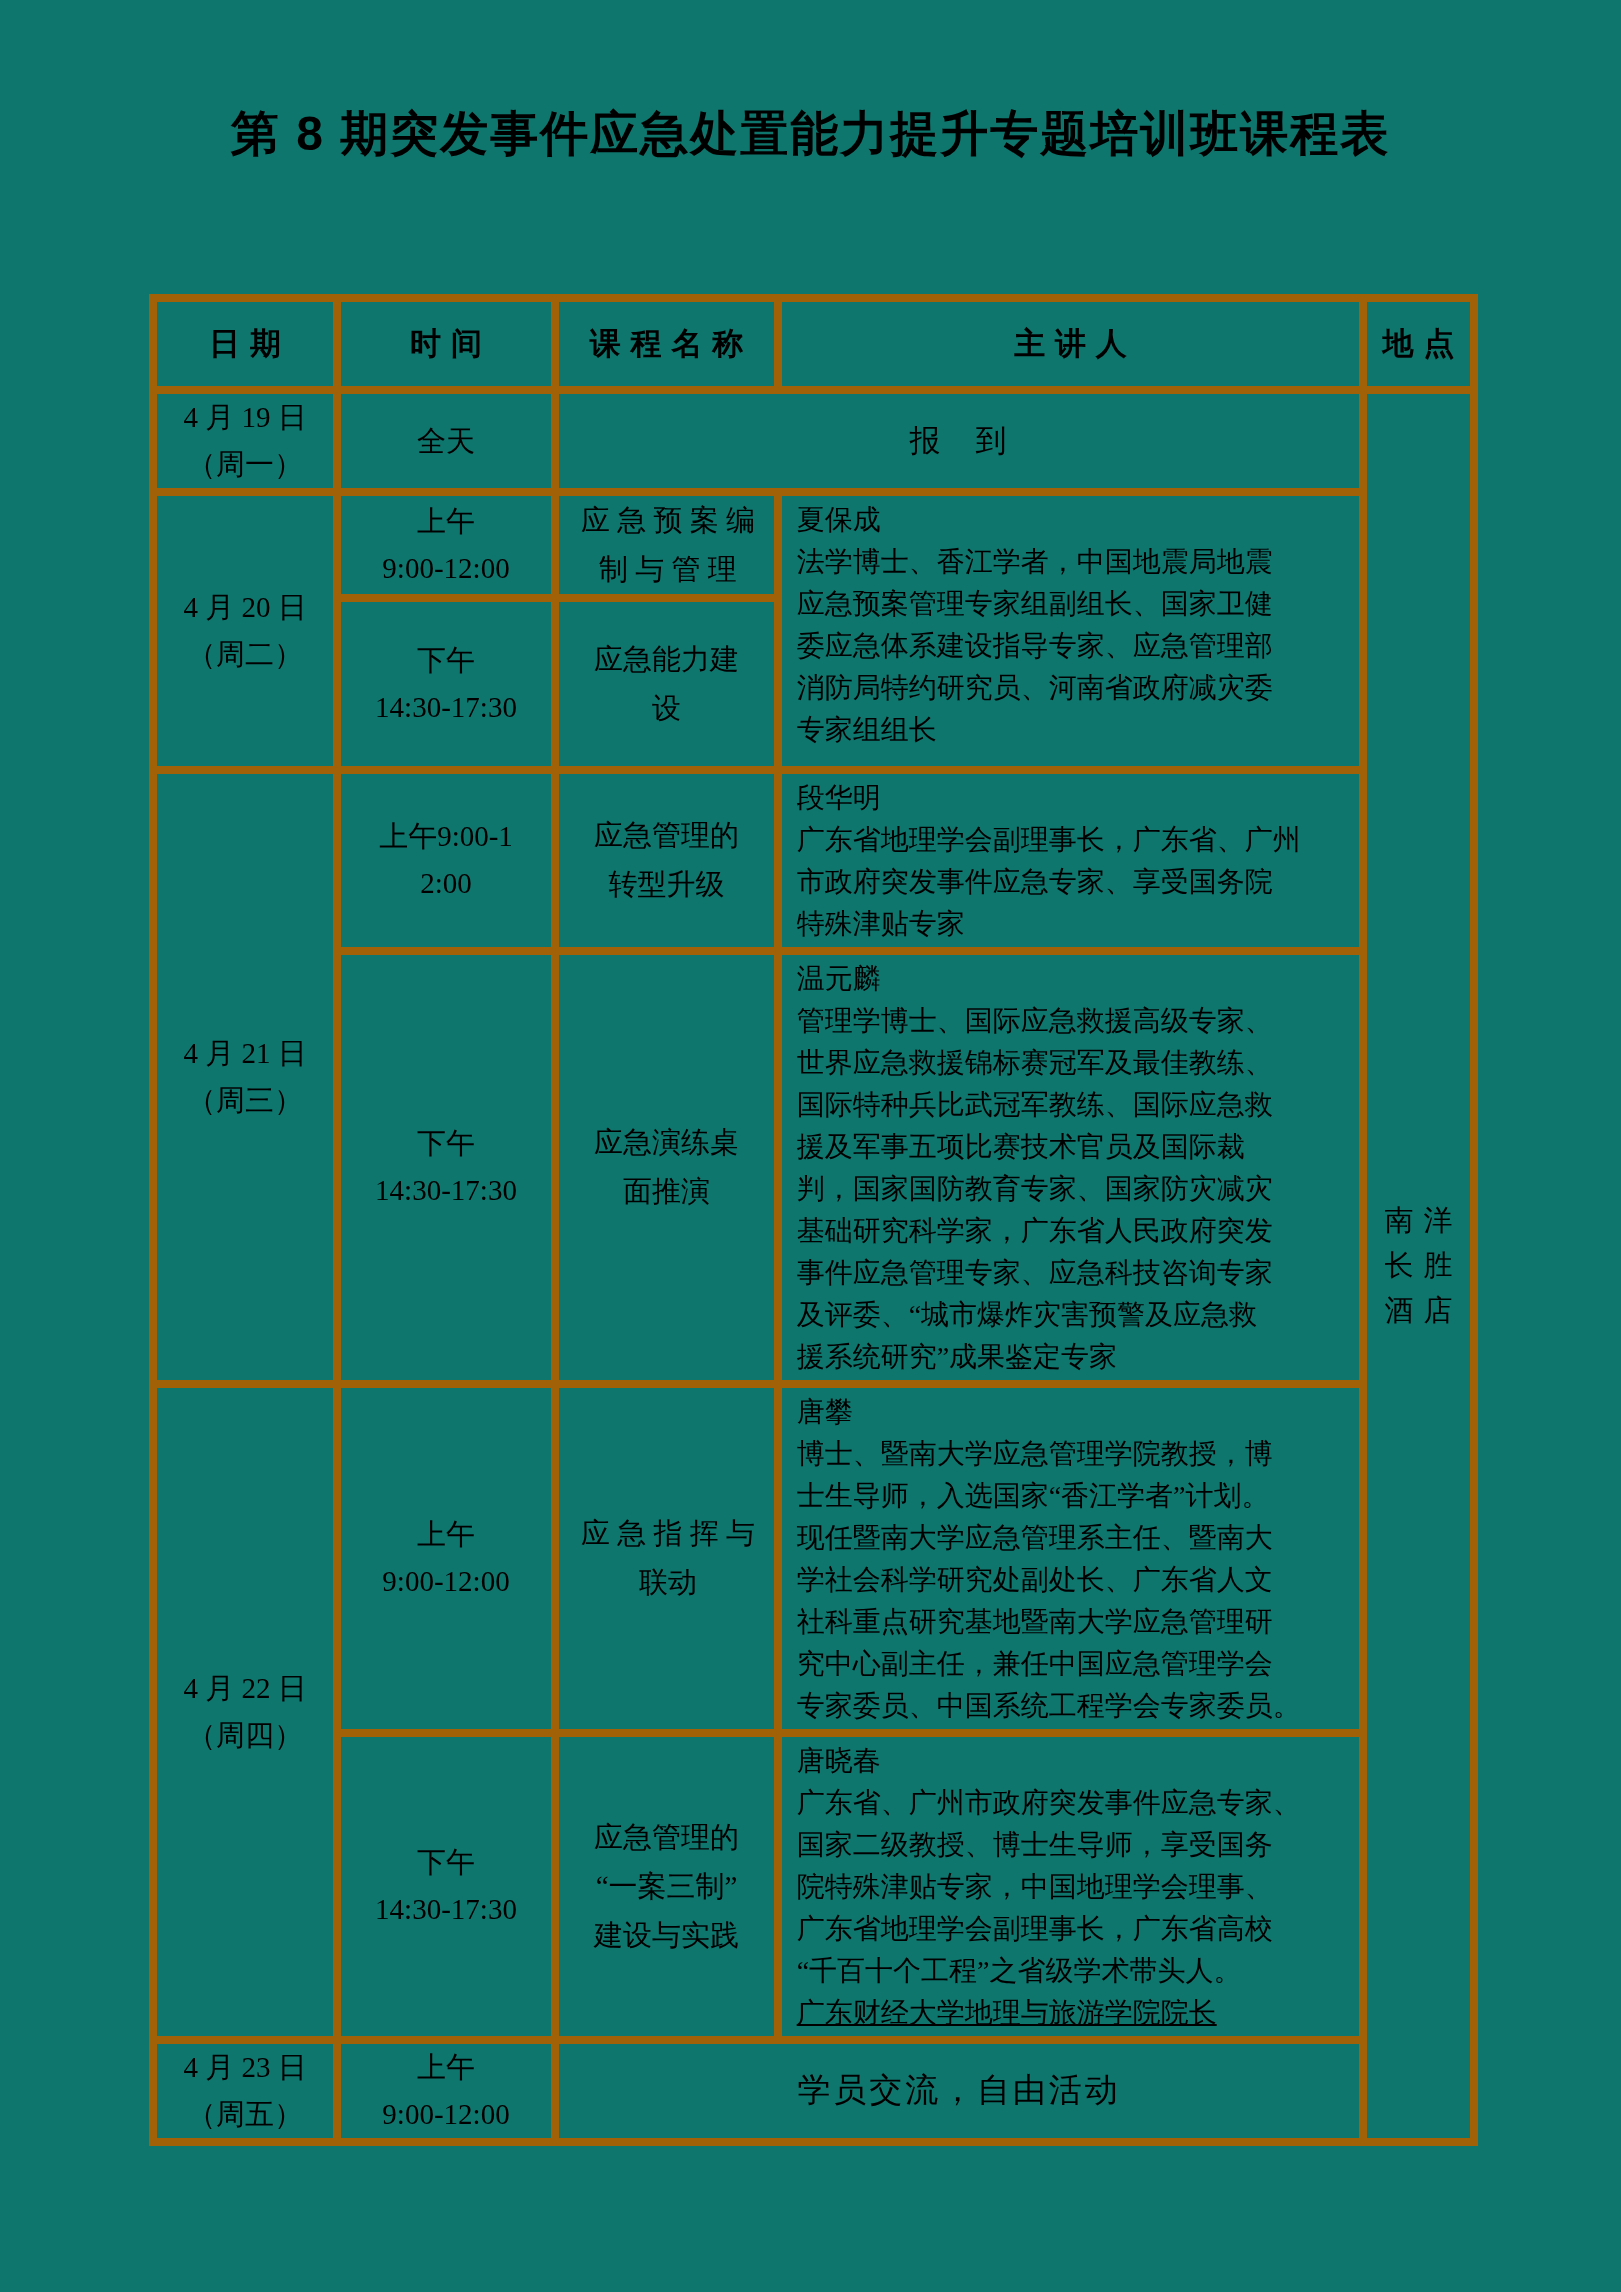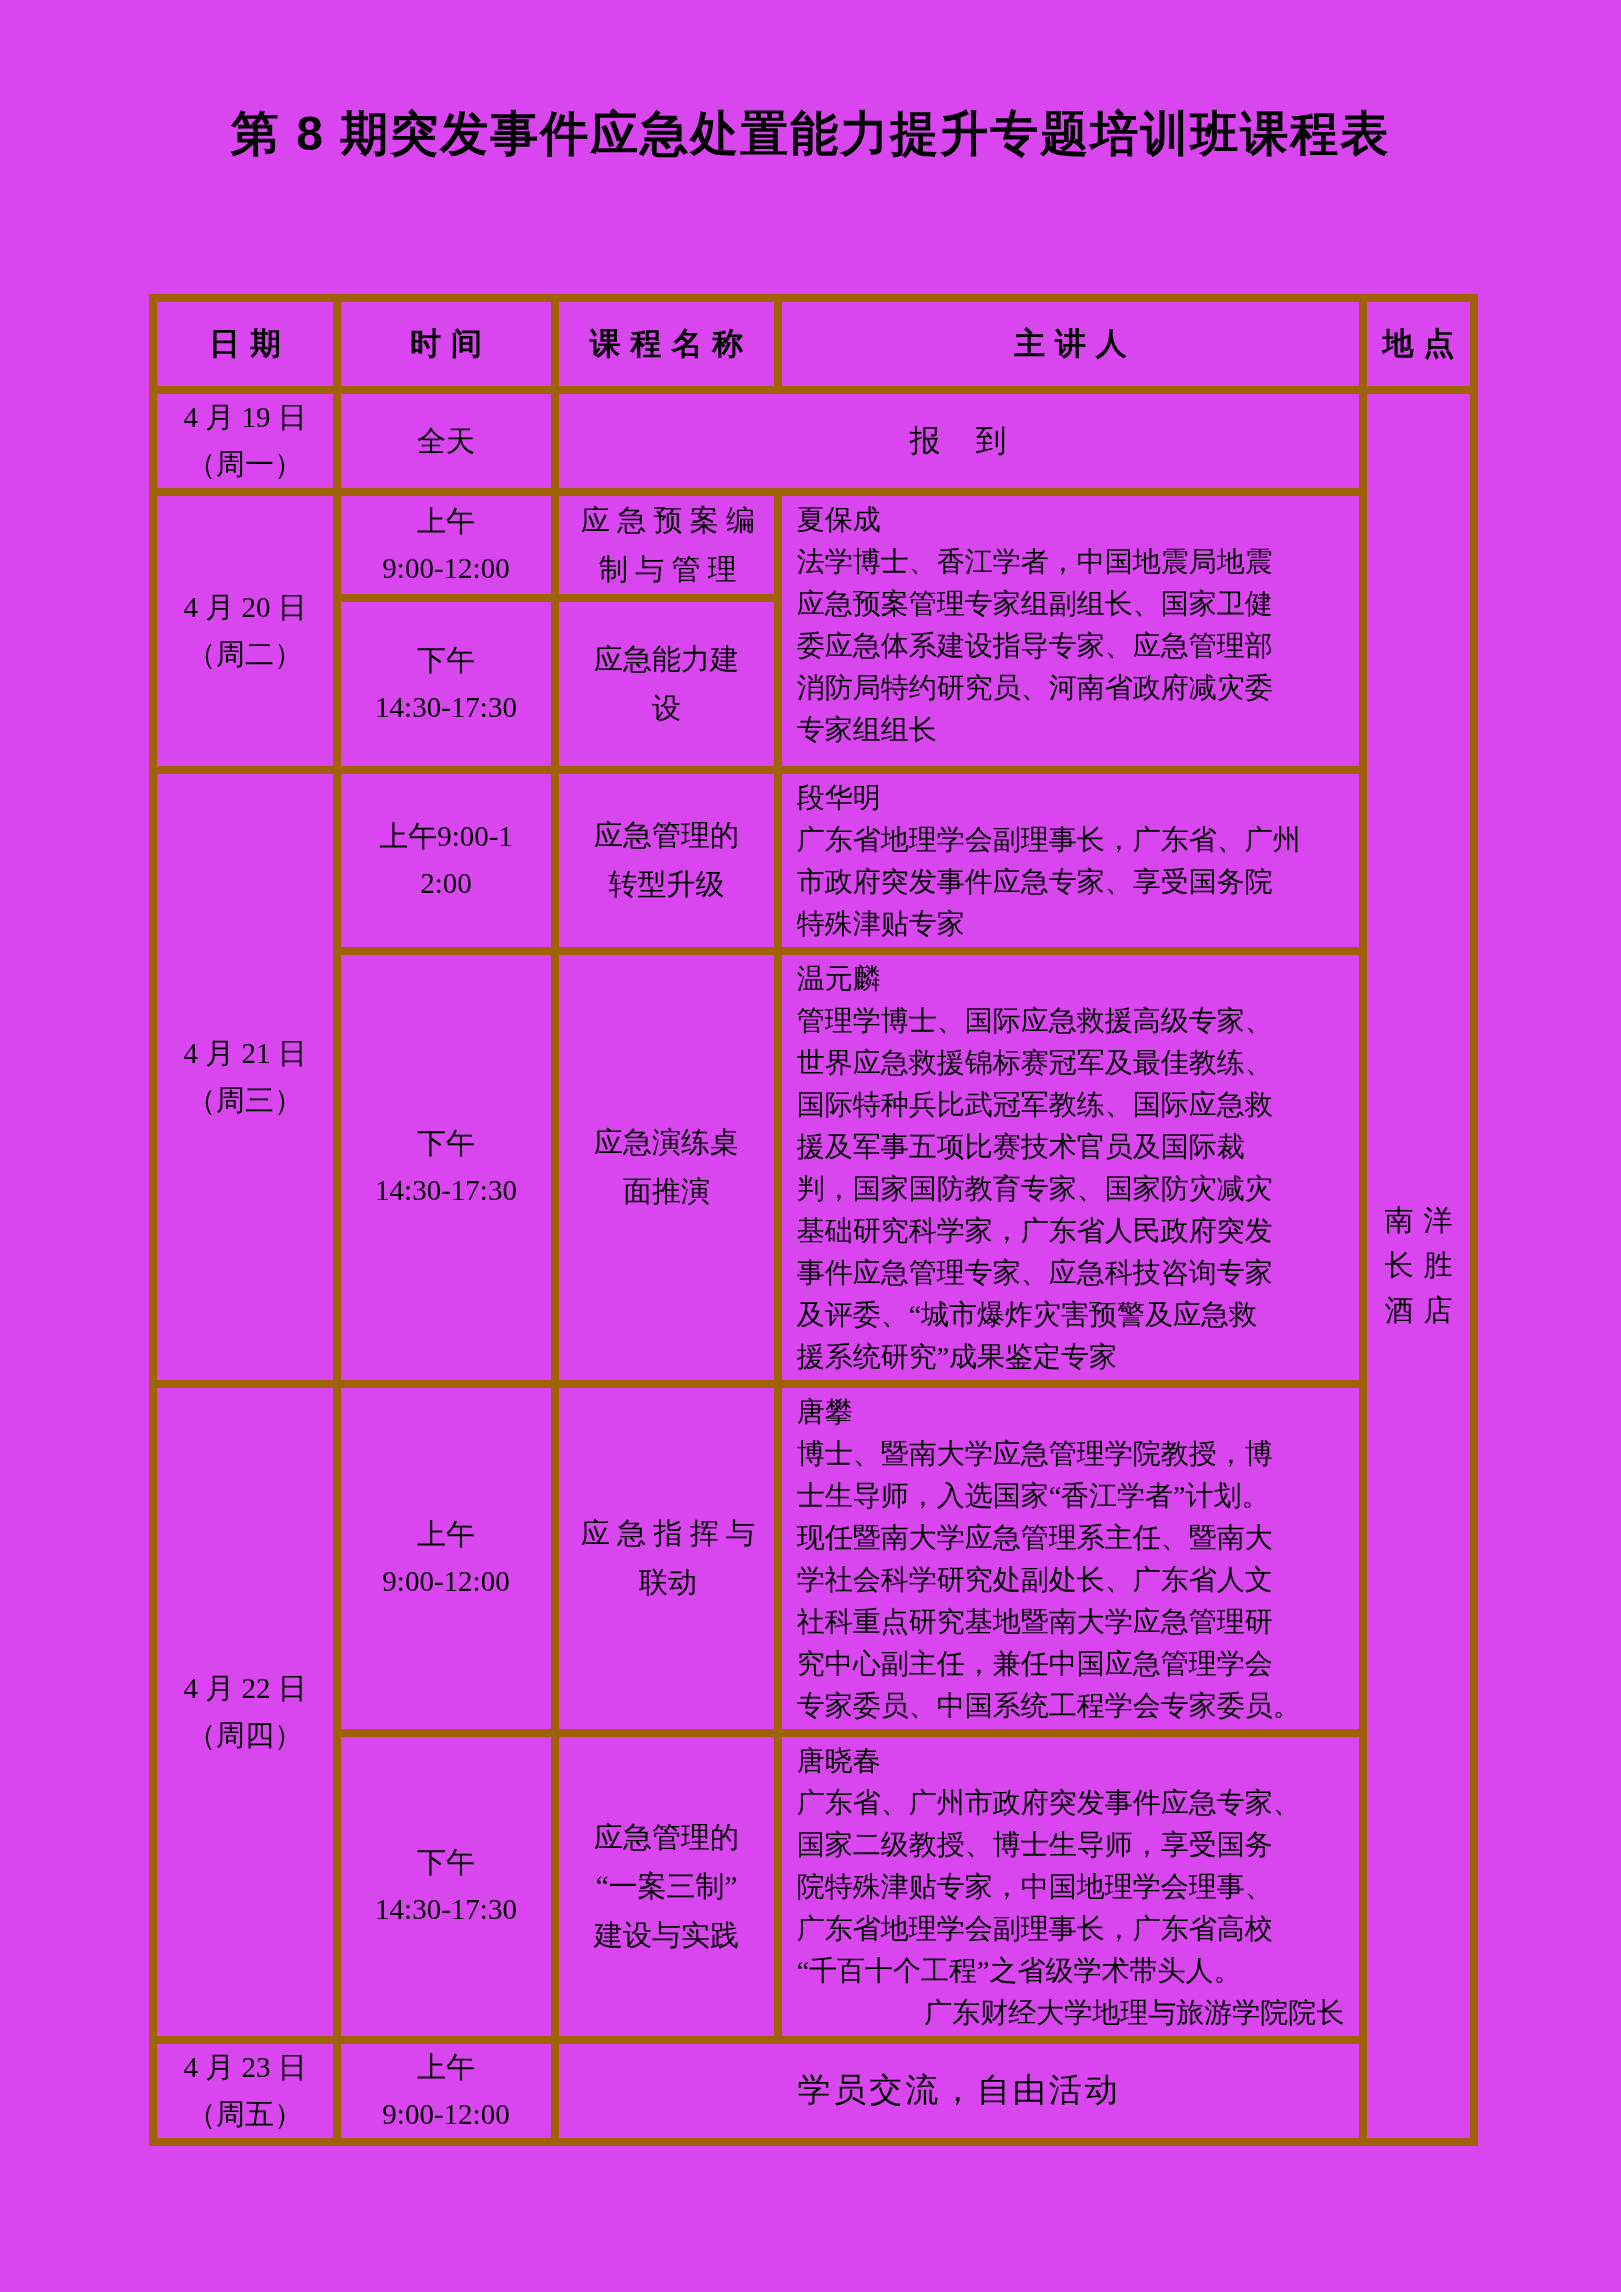--- a/index.html
+++ b/index.html
@@ -10,21 +10,21 @@
   body {
     width: 1621px;
     height: 2293px;
     font-family: "Liberation Serif", serif;
     color: #000000;
   }
   .page {
     position: relative;
     width: 1621px;
     height: 2293px;
-    background: #d946ef;
+    background: #0f766e;
     overflow: hidden;
   }
   .title {
     position: absolute;
     top: 102px;
     left: 0;
     width: 100%;
     margin: 0;
     text-align: center;
     font-family: "Liberation Sans", sans-serif;
@@ -76,21 +76,21 @@
   td.course-cell.left { text-align: center; padding-left: 12.7px; }
 
   td.speaker-cell {
     font-size: 28px;
     line-height: 42px;
     text-align: left;
     vertical-align: top;
     padding: 2.9px 14.7px 2px 14.7px;
   }
   td.speaker-cell .speaker-name   { }
-  td.speaker-cell .speaker-footer { text-align: right; }
+  td.speaker-cell .speaker-footer { text-align: left; text-decoration: underline; }
 
   td.activity-cell { white-space: pre-wrap; }
   td.merged-arrival  { font-size: 31px; letter-spacing: 2px; }
   td.merged-activity { font-size: 33px; letter-spacing: 2.9px; }
 
   td.location-cell {
     font-size: 29px;
     line-height: 45px;
     letter-spacing: 9.8px;
   }

